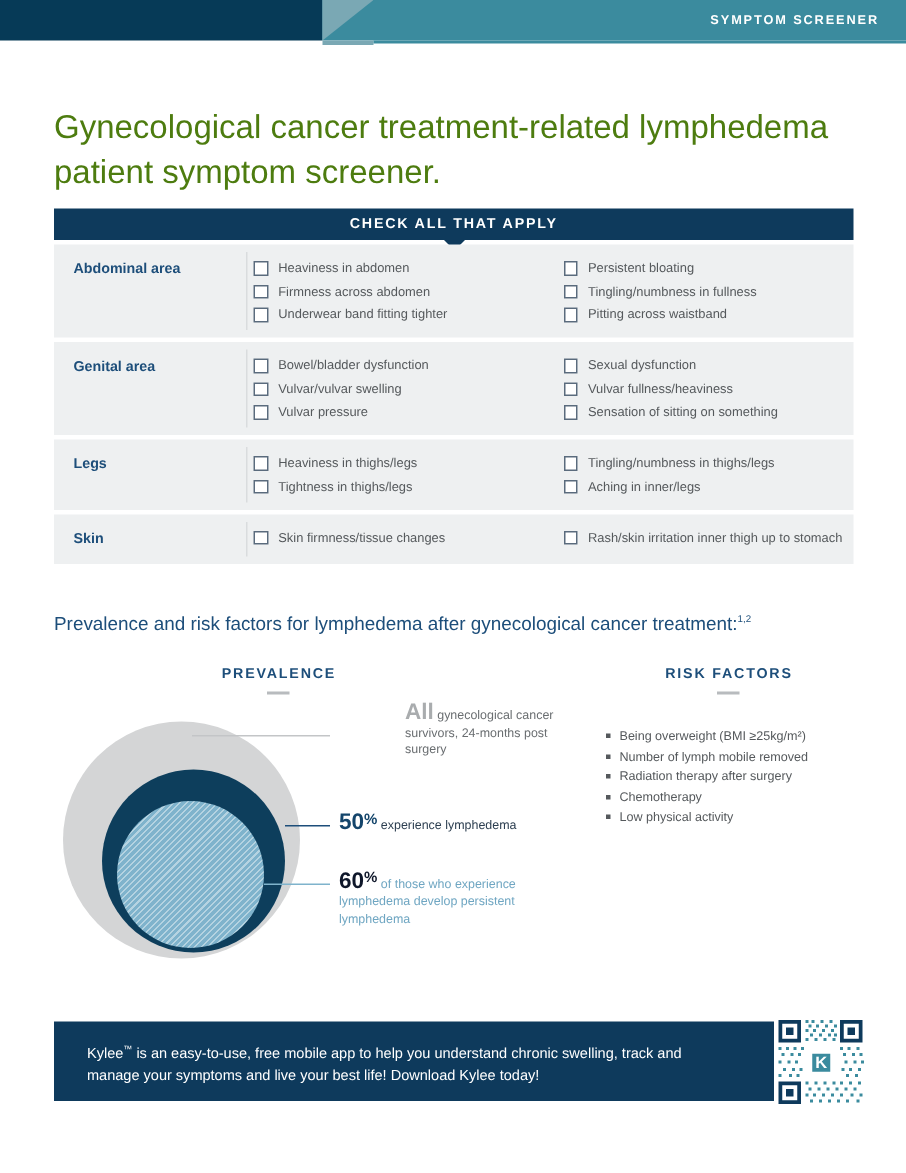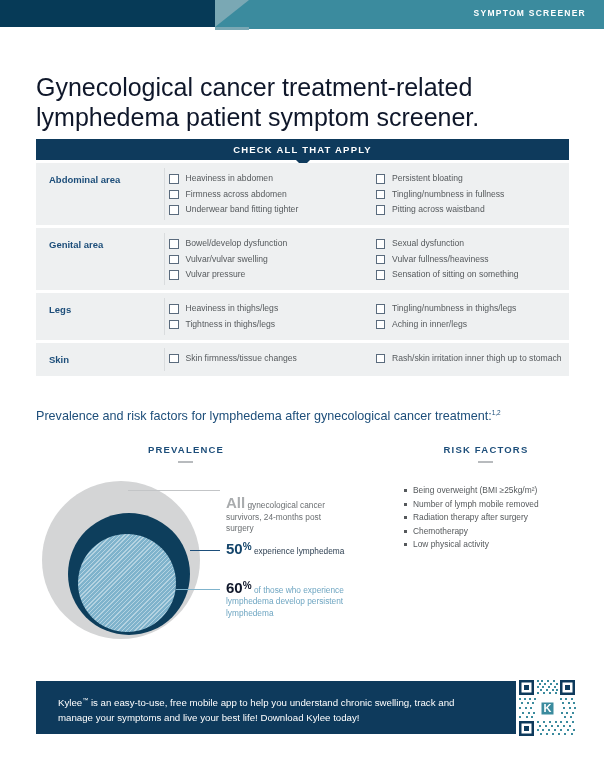--- a/index.html
+++ b/index.html
@@ -64,23 +64,23 @@
     font-weight: bold;
     letter-spacing: 1.25px;
   }
 
   
   .title {
     position: absolute;
     left: 36px;
     top: 55px;
     width: 530px;
-    font-size: 25px;
+    font-size: 22px;
     line-height: 30px;
-    color: #0f172a;
+    color: #4d7c0f;
     font-weight: normal;
   }
 
   
   .table {
     position: absolute;
     left: 36px;
     top: 139px;
     width: 533px;
   }
@@ -251,21 +251,21 @@
   }
   .plabel .big {
     font-size: 15px;
     font-weight: bold;
   }
   .plabel .pct {
     font-size: 10px;
     font-weight: bold;
     vertical-align: super;
   }
-  #plabel-all { top: 57px; color: #a9acae; }
+  #plabel-all { top: 29px; color: #a9acae; margin-left: 44px; }
   #plabel-all .big { color: #a9acae; }
   #plabel-all .rest { color: #6a6e71; }
   #plabel-50 { top: 101px; color: #2c3e50; }
   #plabel-50 .big, #plabel-50 .pct { color: #14456b; }
   #plabel-60 { top: 140px; color: #6fa6c2; }
   #plabel-60 .big, #plabel-60 .pct { color: #0f172a; }
 
   
   .risk-list {
     position: absolute;
@@ -373,21 +373,21 @@
     </div>
   </div>
 
   <div class="row">
     <div class="row-label">Genital area</div>
     <div class="row-divider"></div>
     <div class="row-cols">
       <div class="col">
         <div class="check-item">
           <span class="checkbox"></span>
-          <span>Bowel/develop dysfunction</span>
+          <span>Bowel/bladder dysfunction</span>
         </div>
         <div class="check-item">
           <span class="checkbox"></span>
           <span>Vulvar/vulvar swelling</span>
         </div>
         <div class="check-item">
           <span class="checkbox"></span>
           <span>Vulvar pressure</span>
         </div>
       </div>

